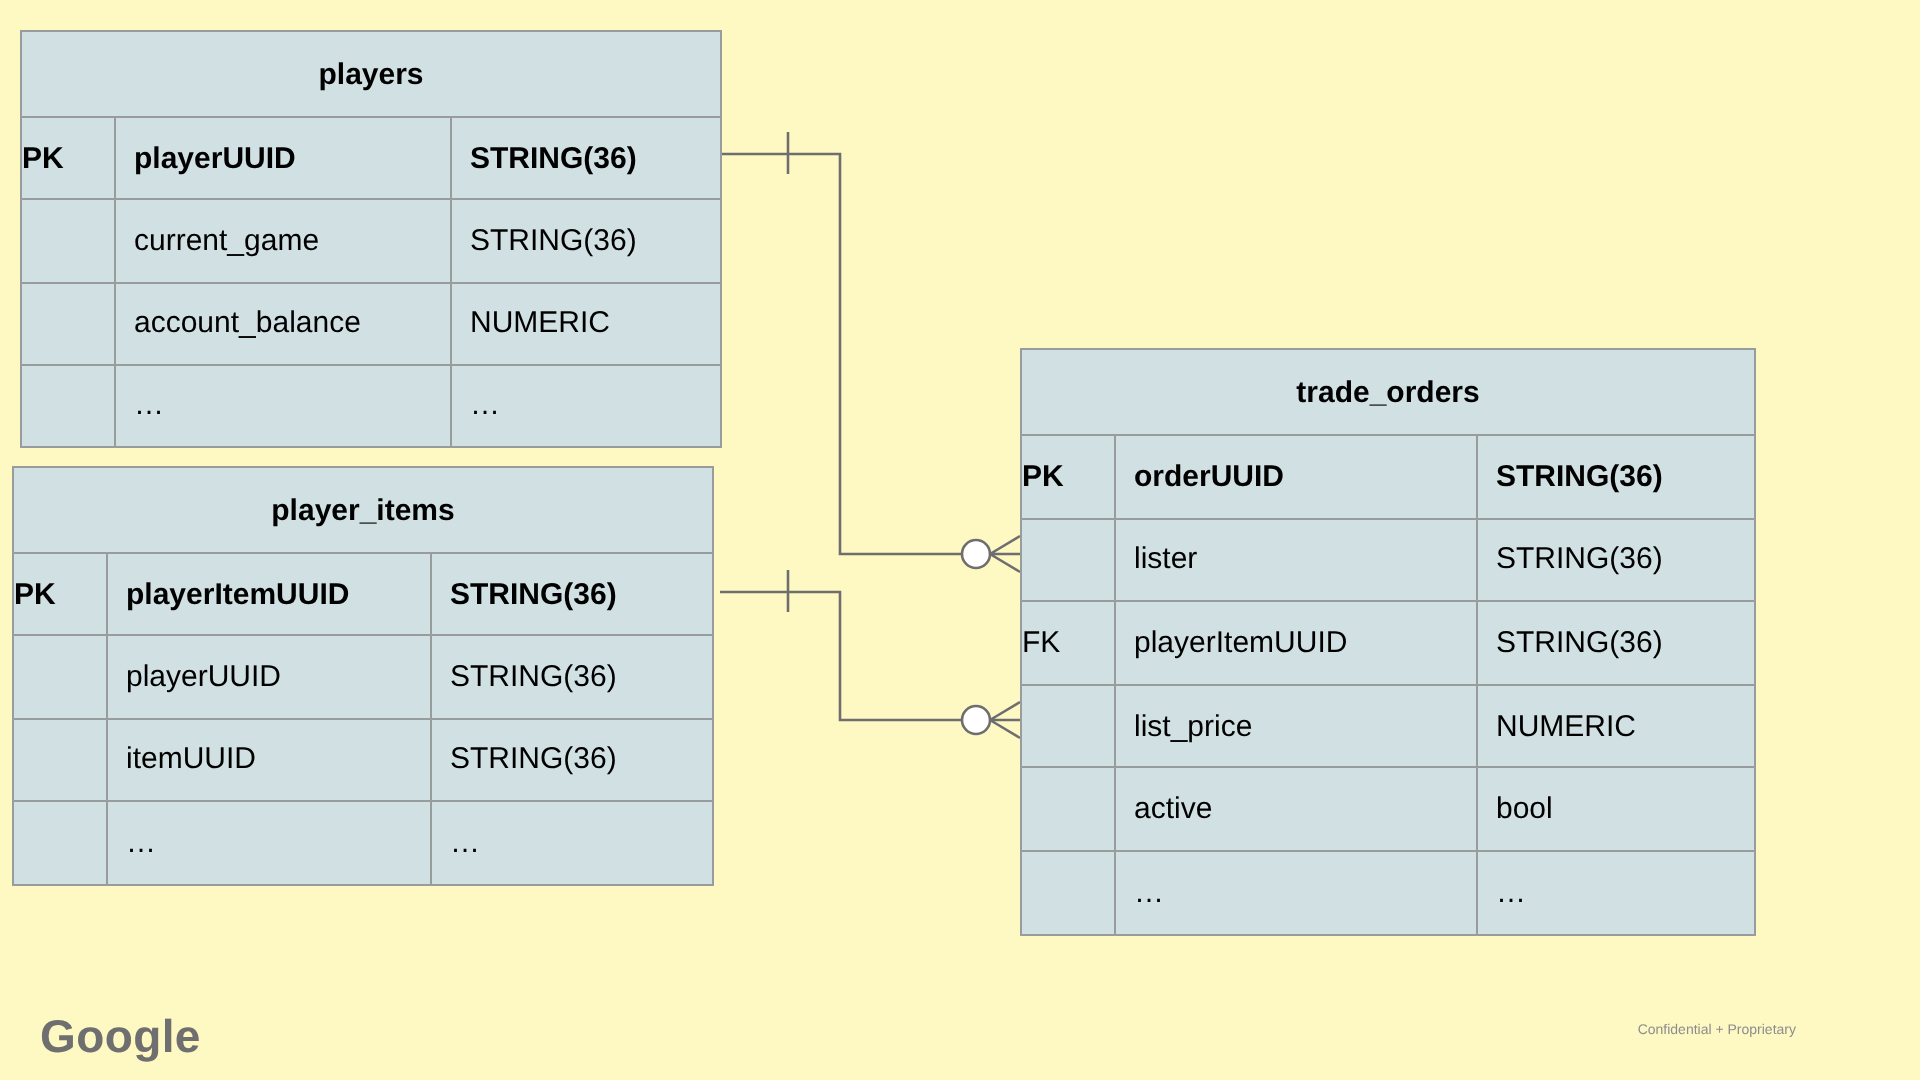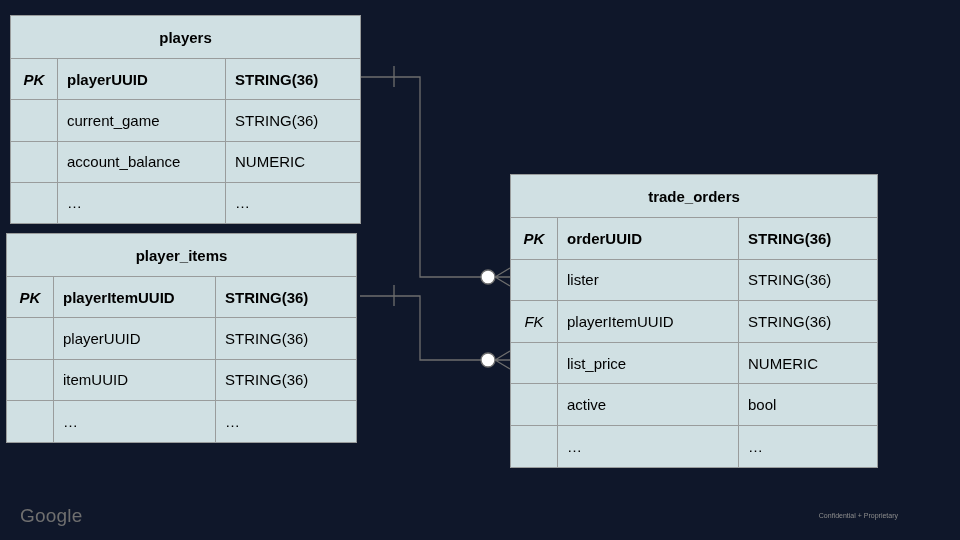--- a/index.html
+++ b/index.html
@@ -1,42 +1,41 @@
 <!DOCTYPE html>
 <html><head>
 <meta charset="utf-8">
 <style>
   html, body { margin: 0; padding: 0; }
   .slide {
     position: relative;
     width: 960px;
     height: 540px;
-    background: #0f172a;
+    background: #fef9c3;
     font-family: "Liberation Sans", sans-serif;
     overflow: hidden;
   }
   table.erd-table {
     position: absolute;
     border-collapse: collapse;
     table-layout: fixed;
     background: #d0e0e3;
   }
   table.erd-table td {
     border: 1px solid #999c9c;
     font-size: 15px;
     color: #000000;
     padding: 0 4px 0 9px;
     vertical-align: middle;
     overflow: hidden;
     white-space: nowrap;
   }
   table.erd-table td.key-cell {
-    text-align: center;
+    text-align: left;
     padding: 0;
-    font-style: italic;
   }
   table.erd-table tr.title-row td {
     text-align: center;
     font-weight: bold;
     padding: 0;
     height: 42px;
   }
   table.erd-table tr.pk-row td { font-weight: bold; }
   #table-players tr.data-row { height: 41.25px; }
   #table-player-items tr.data-row { height: 41.4px; }
@@ -47,24 +46,24 @@
   .connector-layer {
     position: absolute;
     left: 0; top: 0;
     width: 960px; height: 540px;
     pointer-events: none;
   }
   .logo {
     position: absolute;
     left: 20px;
     top: 505px;
-    font-size: 19px;
+    font-size: 23px;
     letter-spacing: 0.2px;
     color: #6f6f6f;
-    font-weight: normal;
+    font-weight: bold;
   }
   .confidential {
     position: absolute;
     right: 62px;
     top: 512px;
     font-size: 7px;
     color: #8d8d8d;
   }
 </style>
 </head>

